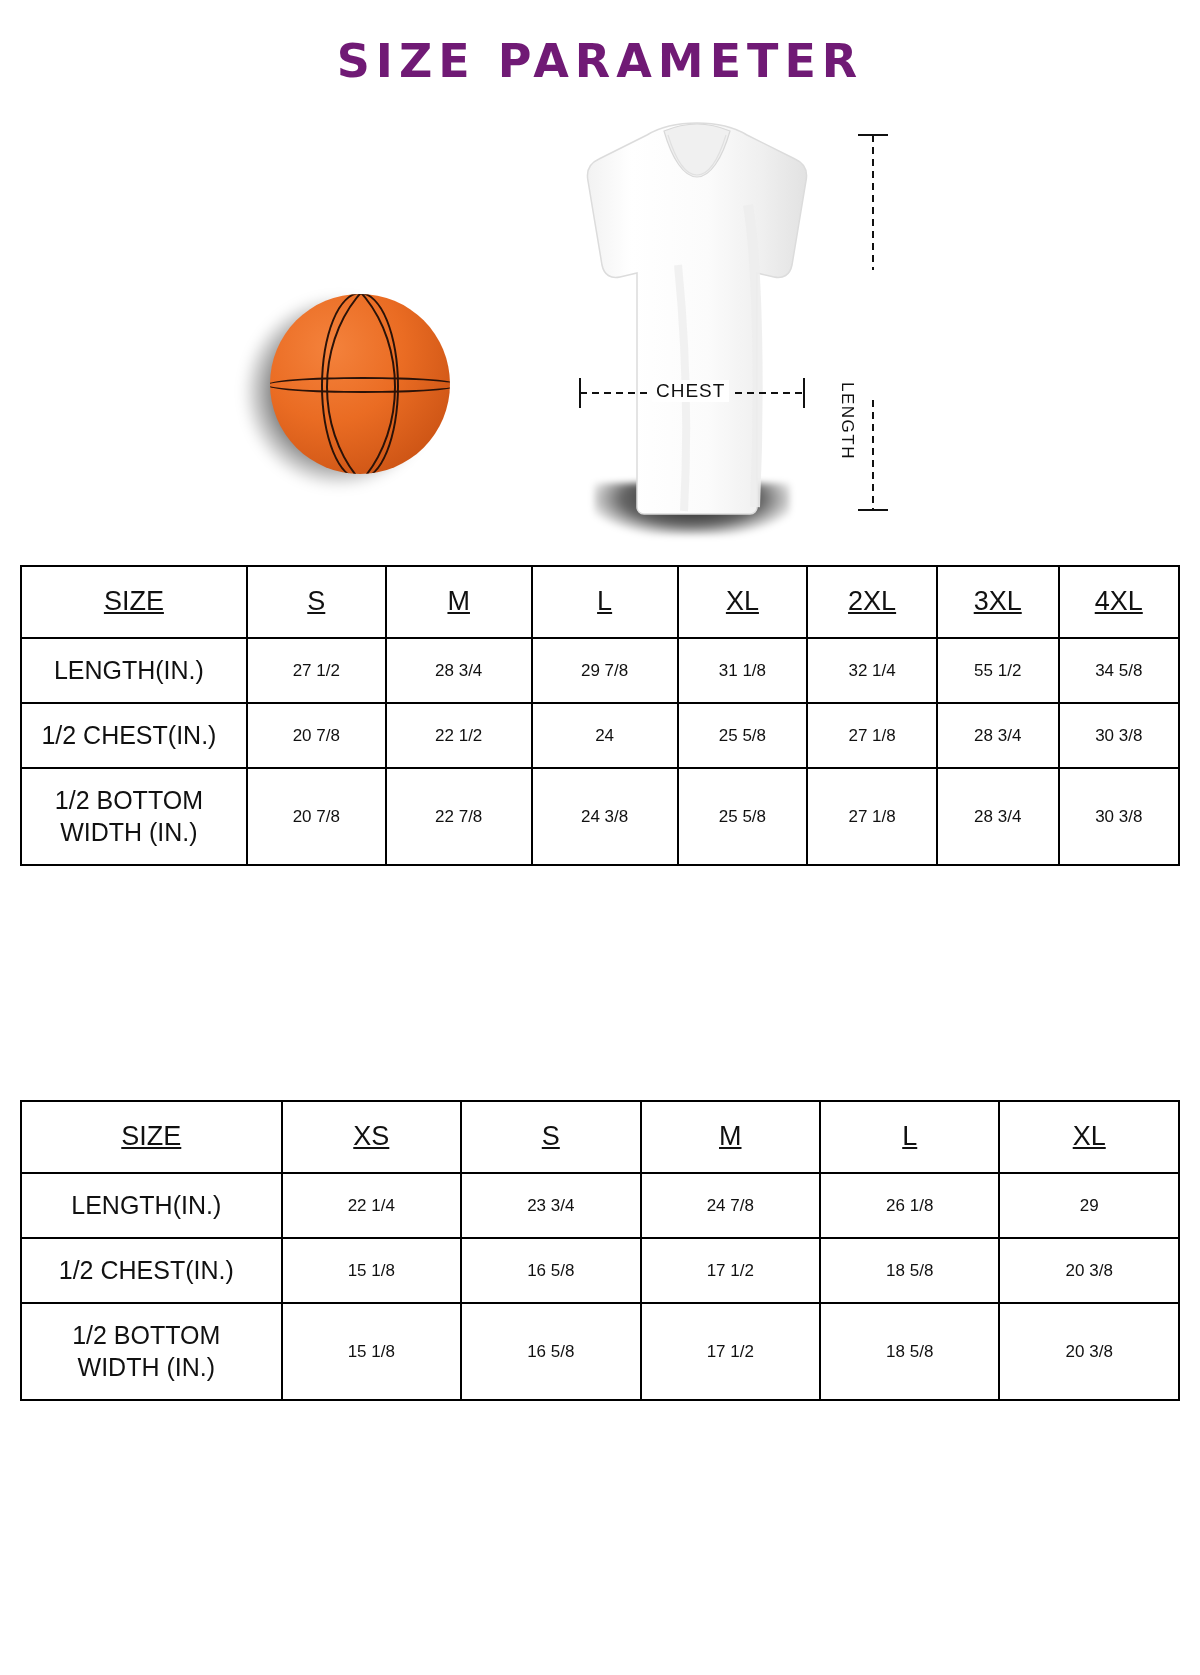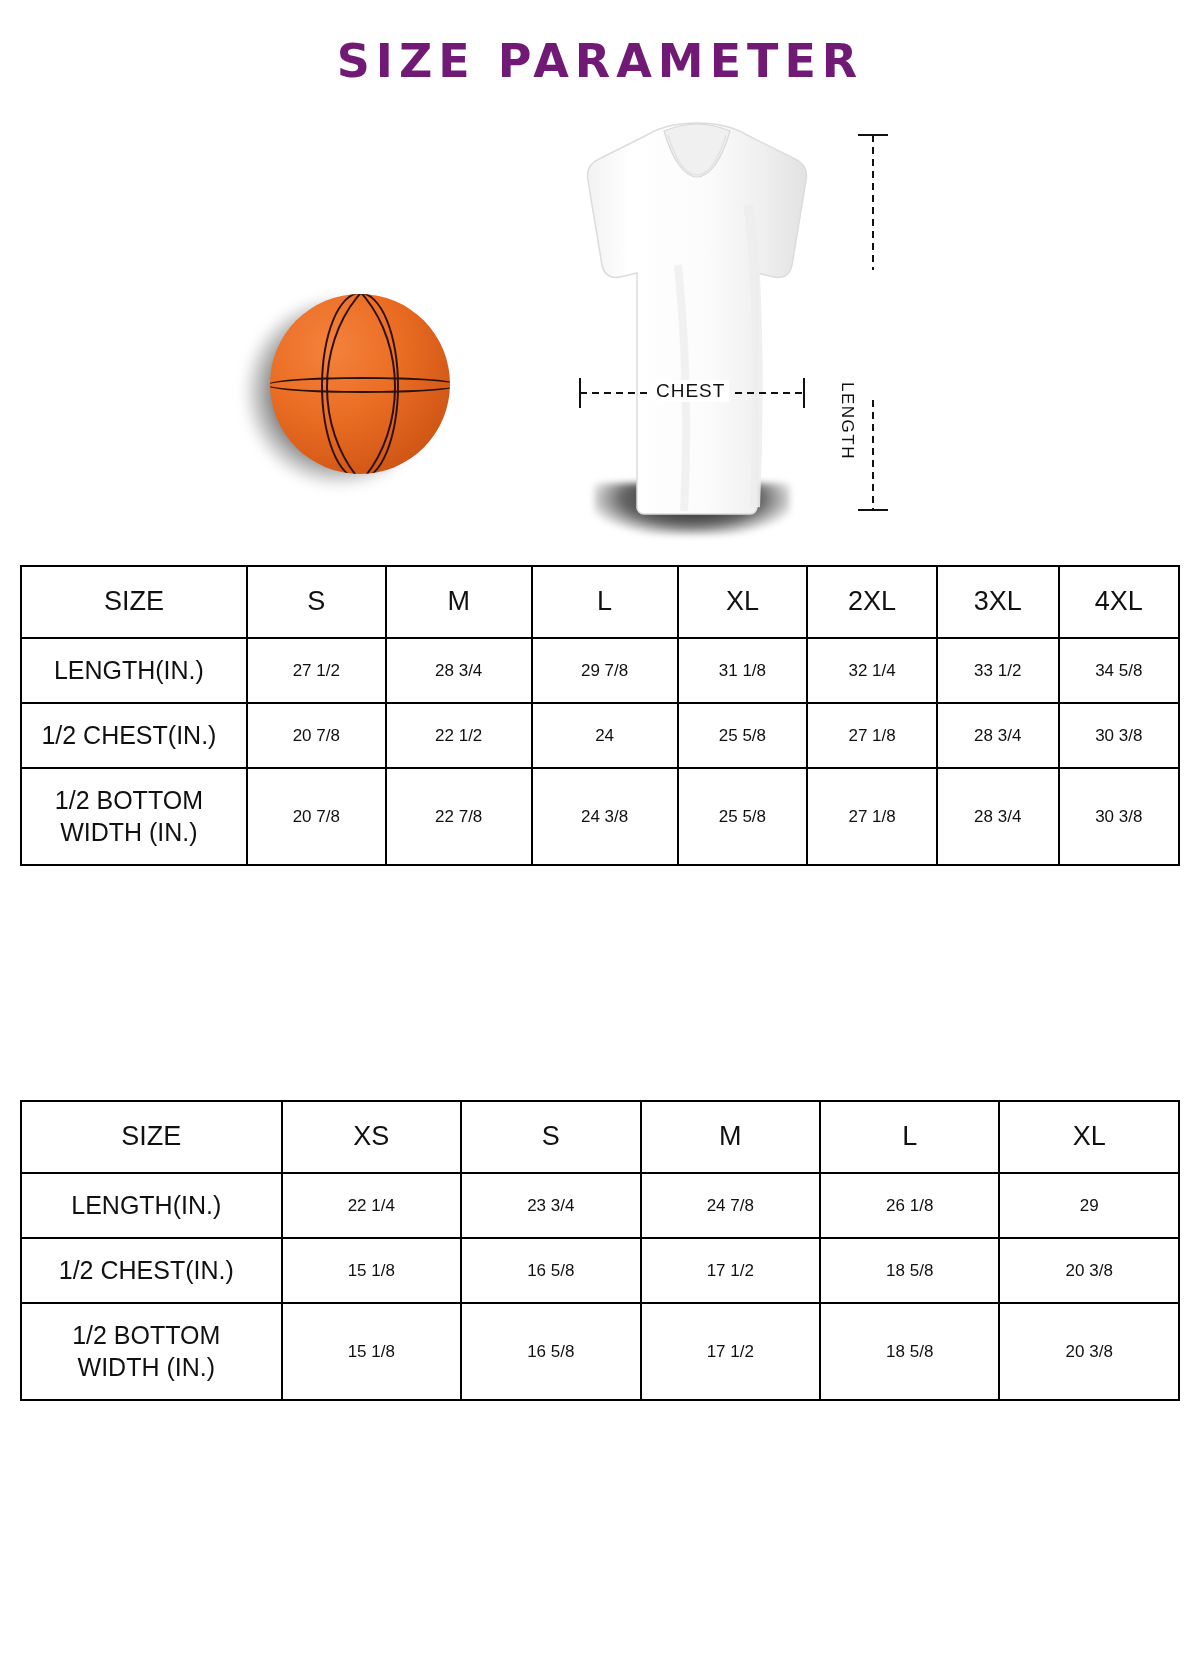--- a/index.html
+++ b/index.html
@@ -184,20 +184,21 @@
     line-height: 1.25;
   }
   table.sizes td.rowhead {
     font-size: 25px;
     padding-left: 2px;
     padding-right: 12px;
   }
   table.sizes tr.headrow td {
     font-size: 27px;
     padding: 18px 2px;
+    text-decoration: underline;
   }
   .two-line { white-space: pre-line; }
 
   #men-block { top: 565px; }
   #boy-block { top: 1100px; }
 </style>
 </head>
 <body>
 
 <div class="title">SIZE  PARAMETER</div>
@@ -281,21 +282,21 @@
         <td>3XL</td>
         <td>4XL</td>
       </tr>
       <tr>
         <td class="rowhead">LENGTH(IN.)</td>
         <td>27  1/2</td>
         <td>28  3/4</td>
         <td>29  7/8</td>
         <td>31  1/8</td>
         <td>32  1/4</td>
-        <td>33  1/2</td>
+        <td>55  1/2</td>
         <td>34  5/8</td>
       </tr>
       <tr>
         <td class="rowhead">1/2 CHEST(IN.)</td>
         <td>20  7/8</td>
         <td>22  1/2</td>
         <td>24</td>
         <td>25  5/8</td>
         <td>27  1/8</td>
         <td>28  3/4</td>

